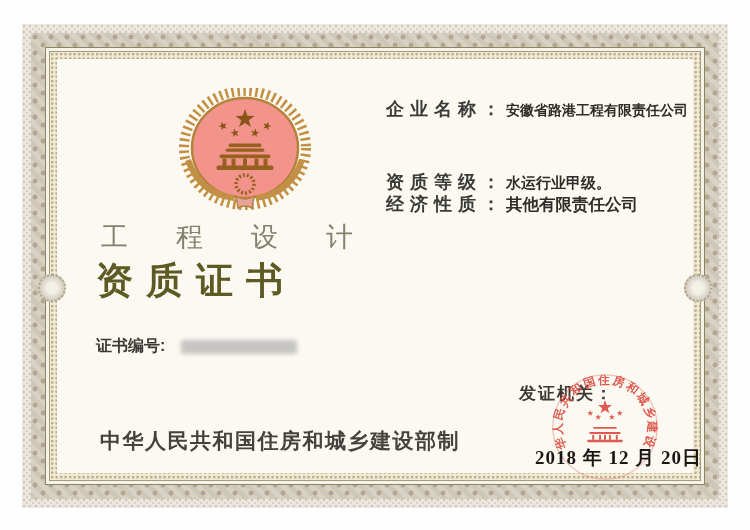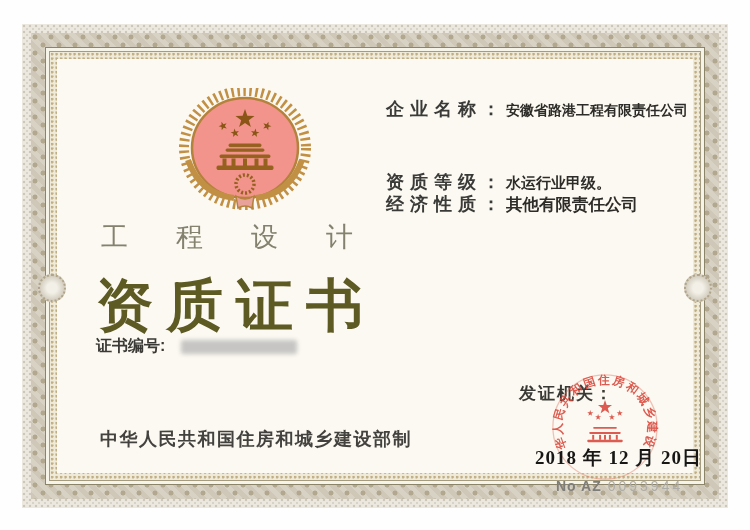--- a/index.html
+++ b/index.html
@@ -45,32 +45,32 @@
   .f1{top:144px;margin-top:48px;} .f1 .f-value{font-size:16.5px;}
   .f2{top:170px;} .f2 .f-value{font-size:15px;}
 
   .scope{left:386px;top:195px;width:304px;white-space:normal;font-size:12.5px;
          line-height:1.45;color:#3f3d39;font-weight:bold;text-align:justify;
          letter-spacing:0.3px;}
 
   
   .title-top{left:101px;top:219px;font-family:"Liberation Sans",sans-serif;
              font-weight:normal;font-size:27px;color:#84816f;letter-spacing:48px;}
-  .title-main{left:96px;top:268px;font-family:"Liberation Sans",sans-serif;
-              font-weight:bold;font-size:57px;color:#5e5a24;letter-spacing:13px;}
+  .title-main{left:96px;top:256px;font-family:"Liberation Sans",sans-serif;
+              font-weight:bold;font-size:37px;color:#5e5a24;letter-spacing:13px;}
 
   .certno-row{left:96px;top:336px;} .valid-row{left:104px;top:362px;}
   .small-label{font-family:"Liberation Sans",sans-serif;font-weight:bold;
                font-size:16px;color:#3b3935;}
   .valid-row .small-label{letter-spacing:6px;}
   .redact{display:inline-block;vertical-align:middle;background:#c6c5c3;
           border-radius:2px;filter:blur(2px);margin-left:12px;}
   .redact.no{width:116px;height:14px;} .redact.date{width:166px;height:15px;}
 
-  .maker{left:100px;top:427px;font-size:18px;font-weight:bold;color:#44423e;
+  .maker{left:100px;top:427px;font-size:21px;font-weight:bold;color:#44423e;
          letter-spacing:1.5px;}
 
   
   .issuer{left:519px;top:382px;font-family:"Liberation Sans",sans-serif;
           font-weight:bold;font-size:17px;color:#3b3935;letter-spacing:2px;z-index:2;}
   .seal{left:546px;top:370px;z-index:4;}
   .issue-date{left:527px;top:445px;font-size:19px;font-weight:bold;color:#181715;
               letter-spacing:1px;z-index:5;margin-left:8px;}
   .serial{left:556px;top:478px;font-family:"Liberation Sans",sans-serif;
           font-size:14px;z-index:5;}
@@ -175,18 +175,15 @@
           <rect x="54" y="66" width="2" height="5"></rect>
         <rect x="59" y="66" width="2" height="5"></rect>
           <rect x="64" y="66" width="2" height="5"></rect>
         <rect x="71" y="66" width="2" height="5"></rect>
         <rect x="42" y="71" width="36" height="2.4" rx="0.8"></rect>
       </g>
     </svg>
 
     <div class="abs issue-date">2018 年 12 月 20日</div>
 
-    <div class="abs serial">
-      <span class="pre">No AZ</span><span class="num">0093944</span>
-    </div>
 
   </div>
 </div>
 
 </body></html>

